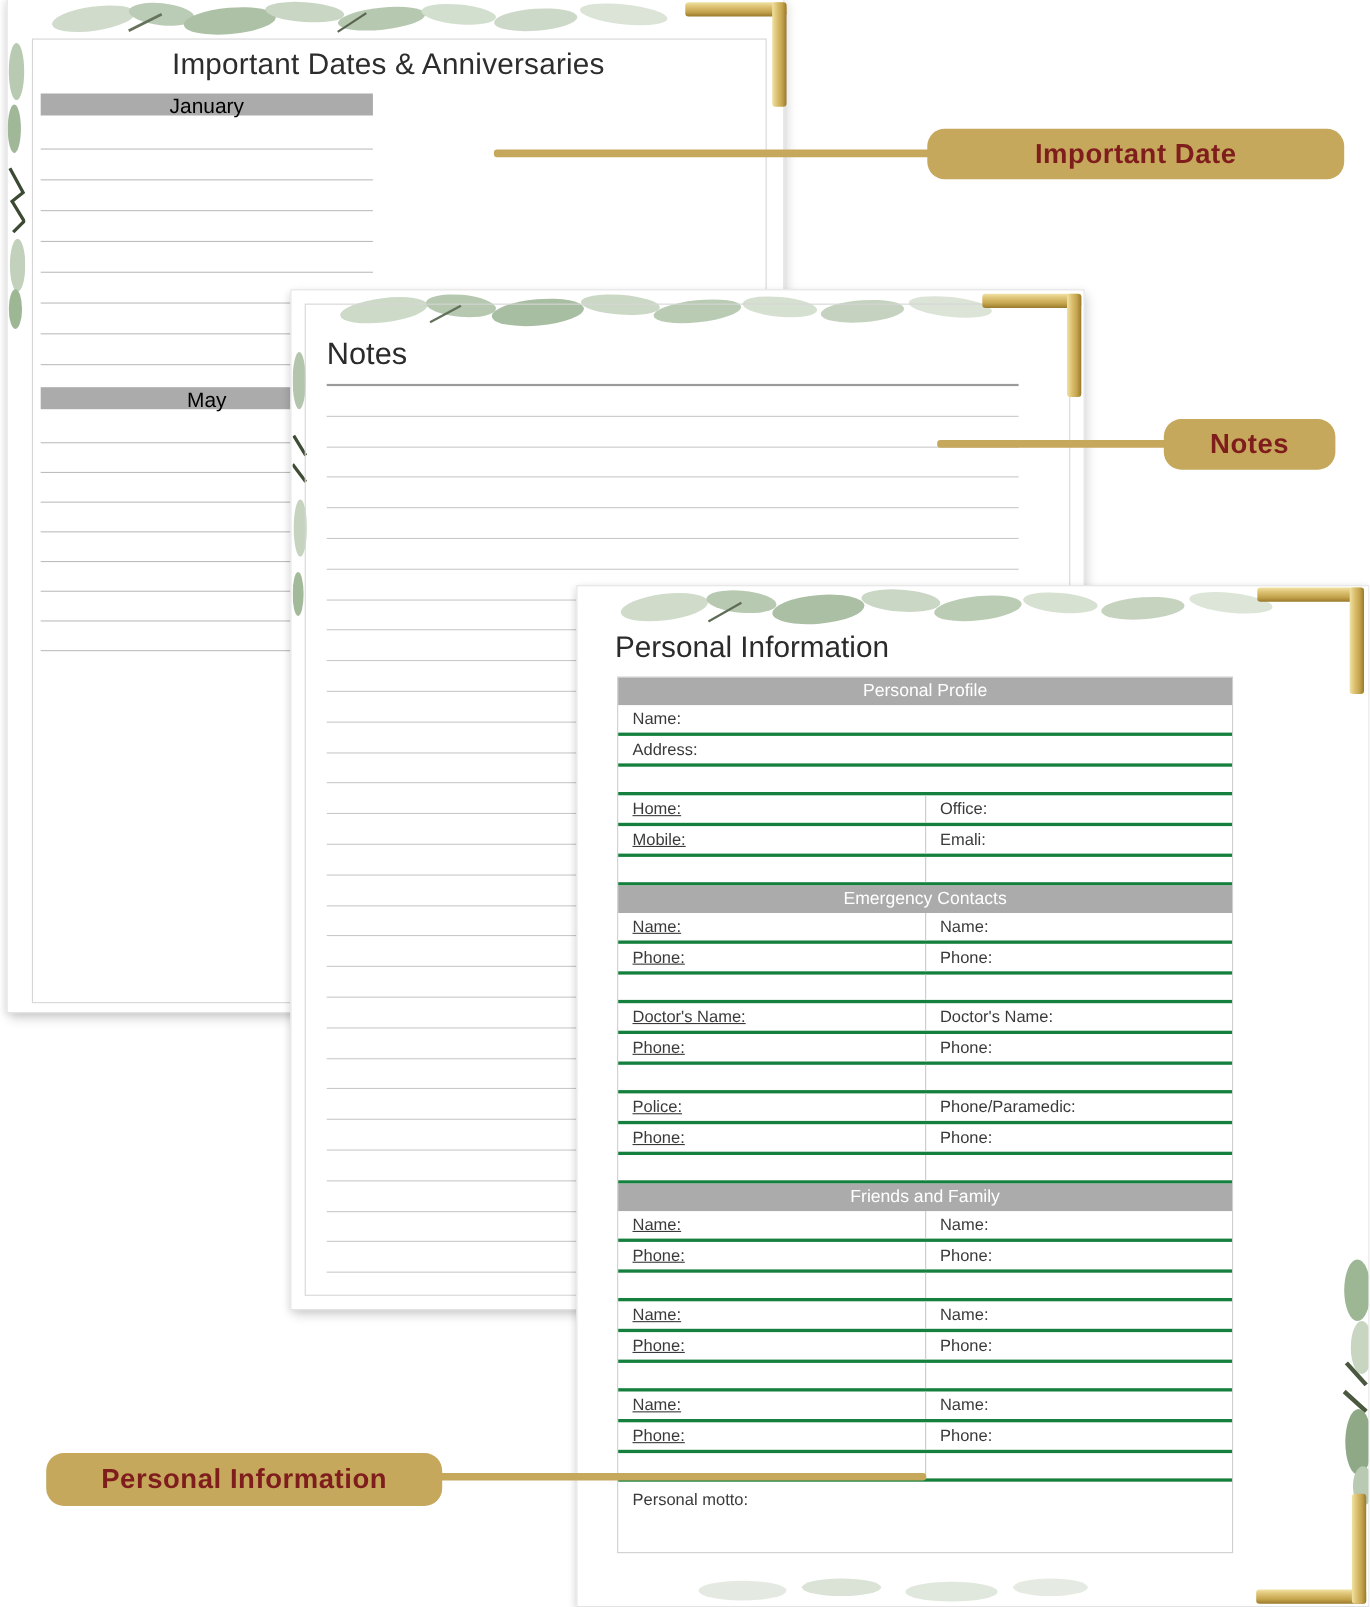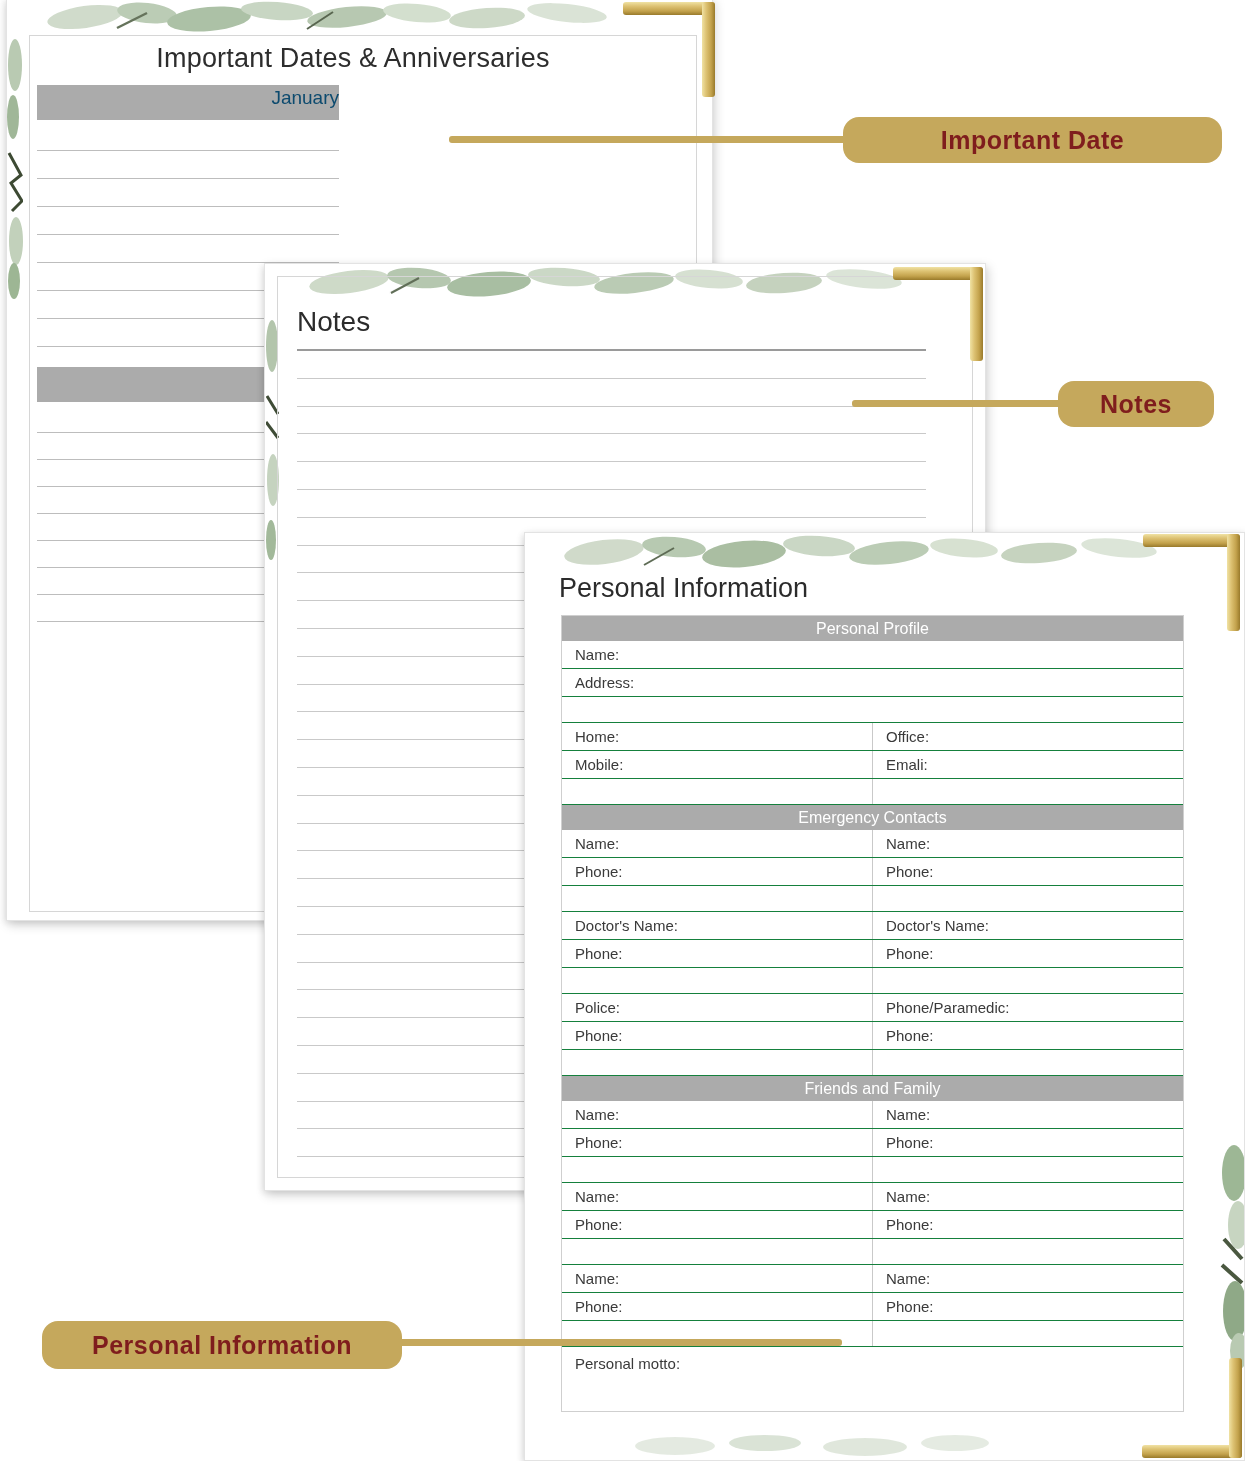--- a/index.html
+++ b/index.html
@@ -43,41 +43,41 @@
   .p2corner { right:2px;  top:3px; width:90px; height:94px; }
   .p3corner-tr { right:4px; top:1px; width:97px; height:97px; }
   .p3corner-br { right:2px; bottom:2px; width:100px; height:100px; }
 
   
   .p1-title { position:absolute; left:30px; top:44px; width:632px; text-align:center;
               font-size:27px; font-weight:400; color:#2d2d2d; letter-spacing:.2px; }
   .col { position:absolute; top:86px; }
   .col1 { left:30px;  width:302px; }
   .col2 { left:352px; width:310px; }
-  .mbar { height:35px; background:#ababab; color:#0c4a6e; font-size:19px; line-height:25px; text-align:right; }
+  .mbar { height:20px; background:#ababab; color:#000000; font-size:19px; line-height:25px; text-align:center; }
   .mlines div { height:28px; border-bottom:1px solid #bdbdbd; }
   .mlines div:first-child { height:31px; }
   .sec-march .mlines div, .sec-may .mlines div { height:27px; }
   .sec-march .mlines div:first-child, .sec-may .mlines div:first-child { height:31px; }
   .sec-january { margin-bottom:20px; }
   .sec-march   { margin-bottom:29px; }
 
   
   .p2-title { position:absolute; left:32px; top:42px; font-size:28px; font-weight:400; color:#2b2b2b; }
   .notes-lines { position:absolute; left:32px; top:85px; width:629px; border-top:2px solid #9a9a9a; }
   .notes-lines div { height:27.8px; border-bottom:1px solid #c9c9c9; }
 
   
   .p3-title { position:absolute; left:34px; top:40px; font-size:27px; font-weight:400; color:#2b2b2b; }
-  .ptable { position:absolute; left:36px; top:82px; width:623px; border:1px solid #cfcfcf; background:#fff; }
+  .ptable { position:absolute; left:36px; top:82px; width:560px; border:1px solid #cfcfcf; background:#fff; }
   .thead { height:25px; background:#ababab; color:#fff; font-size:16px; line-height:25px; text-align:center; }
-  .trow { display:flex; height:28px; border-bottom:1px solid #15803d; }
+  .trow { display:flex; height:28px; border-bottom:3px solid #15803d; }
   .trow.empty { height:26px; }
   .tcell { flex:1; font-size:15px; color:#3a3a3a; padding-left:13px; display:flex; align-items:center; }
-  .trow.split .tcell.first { border-right:1px solid #c9c9c9; }
+  .trow.split .tcell.first { border-right:1px solid #c9c9c9;text-decoration:underline; }
   .trow.motto { height:64px; border-bottom:none; }
   .trow.motto .tcell { display:block; padding-top:8px; }
 
   
   .callout { position:absolute; z-index:40; background:#c5a85c; border-radius:16px;
              color:#7f1d1d; font-weight:bold; letter-spacing:.5px;
              display:flex; align-items:center; justify-content:center; }
   .callout-line { position:absolute; z-index:39; height:7px; background:#c5a85c; border-radius:3px; }
   .pill-important { left:843px; top:117px; width:379px; height:46px; font-size:25px; }
   .line-important { left:449px; top:136px; width:402px; }

